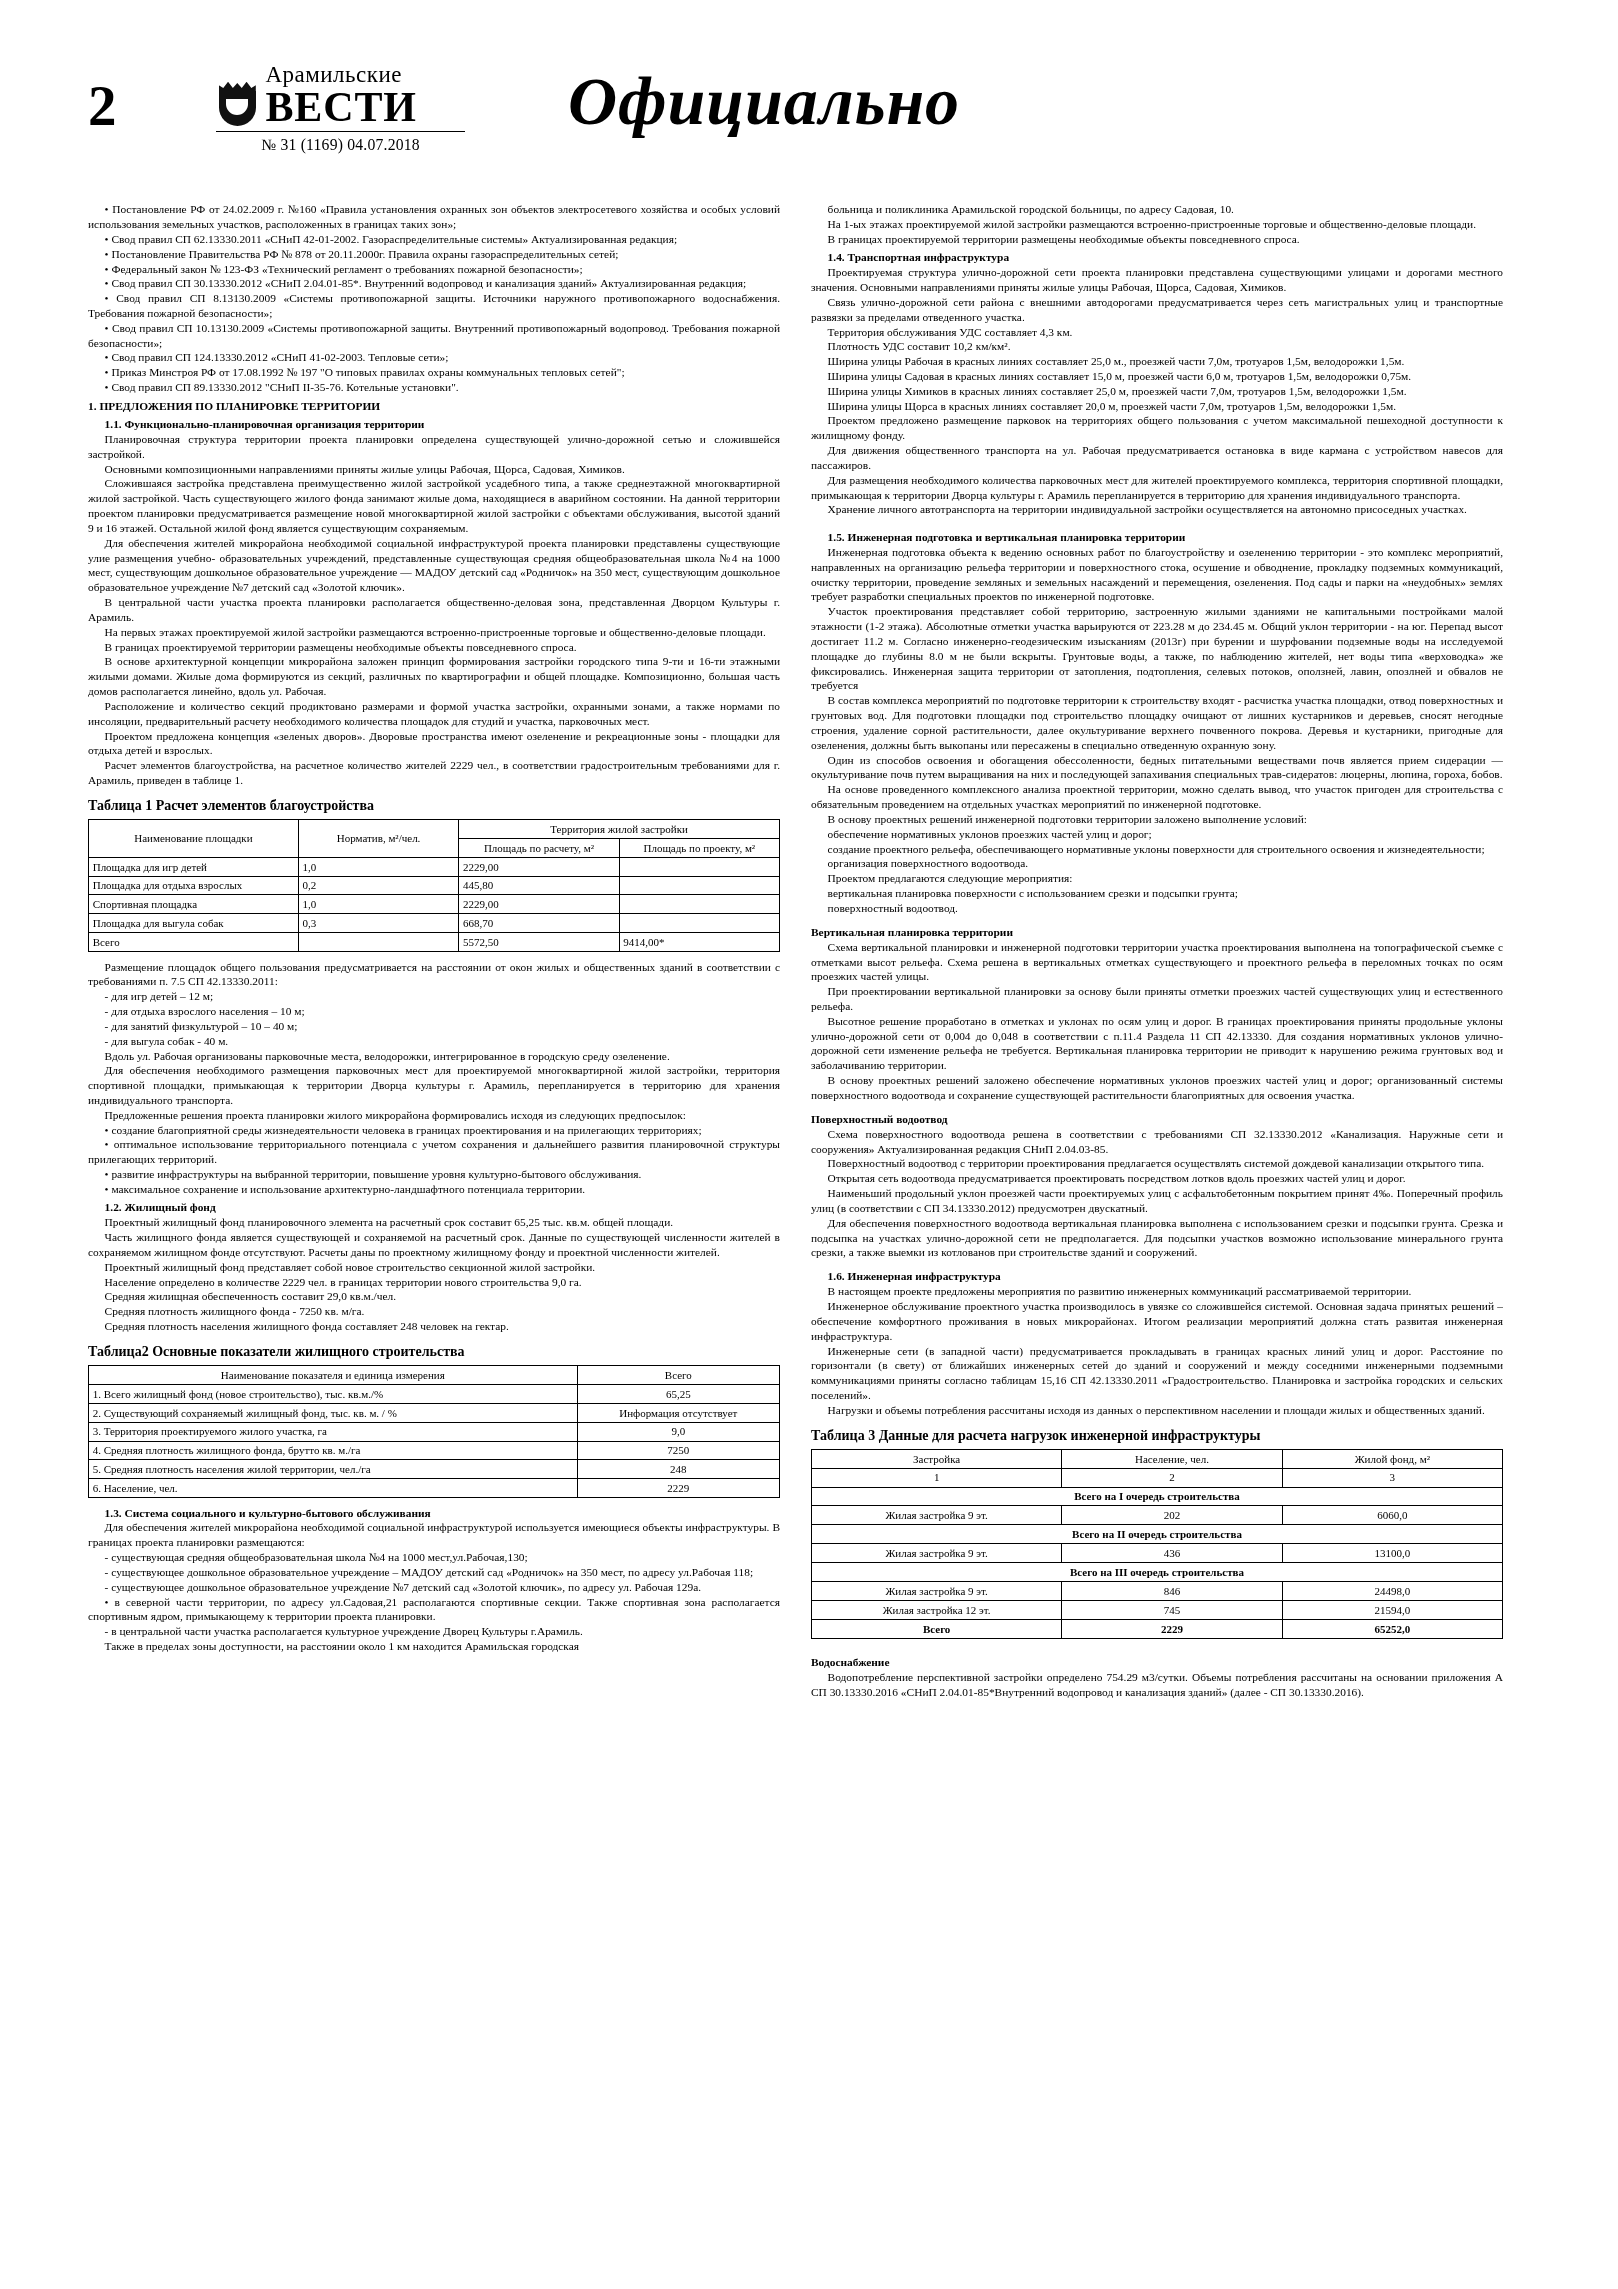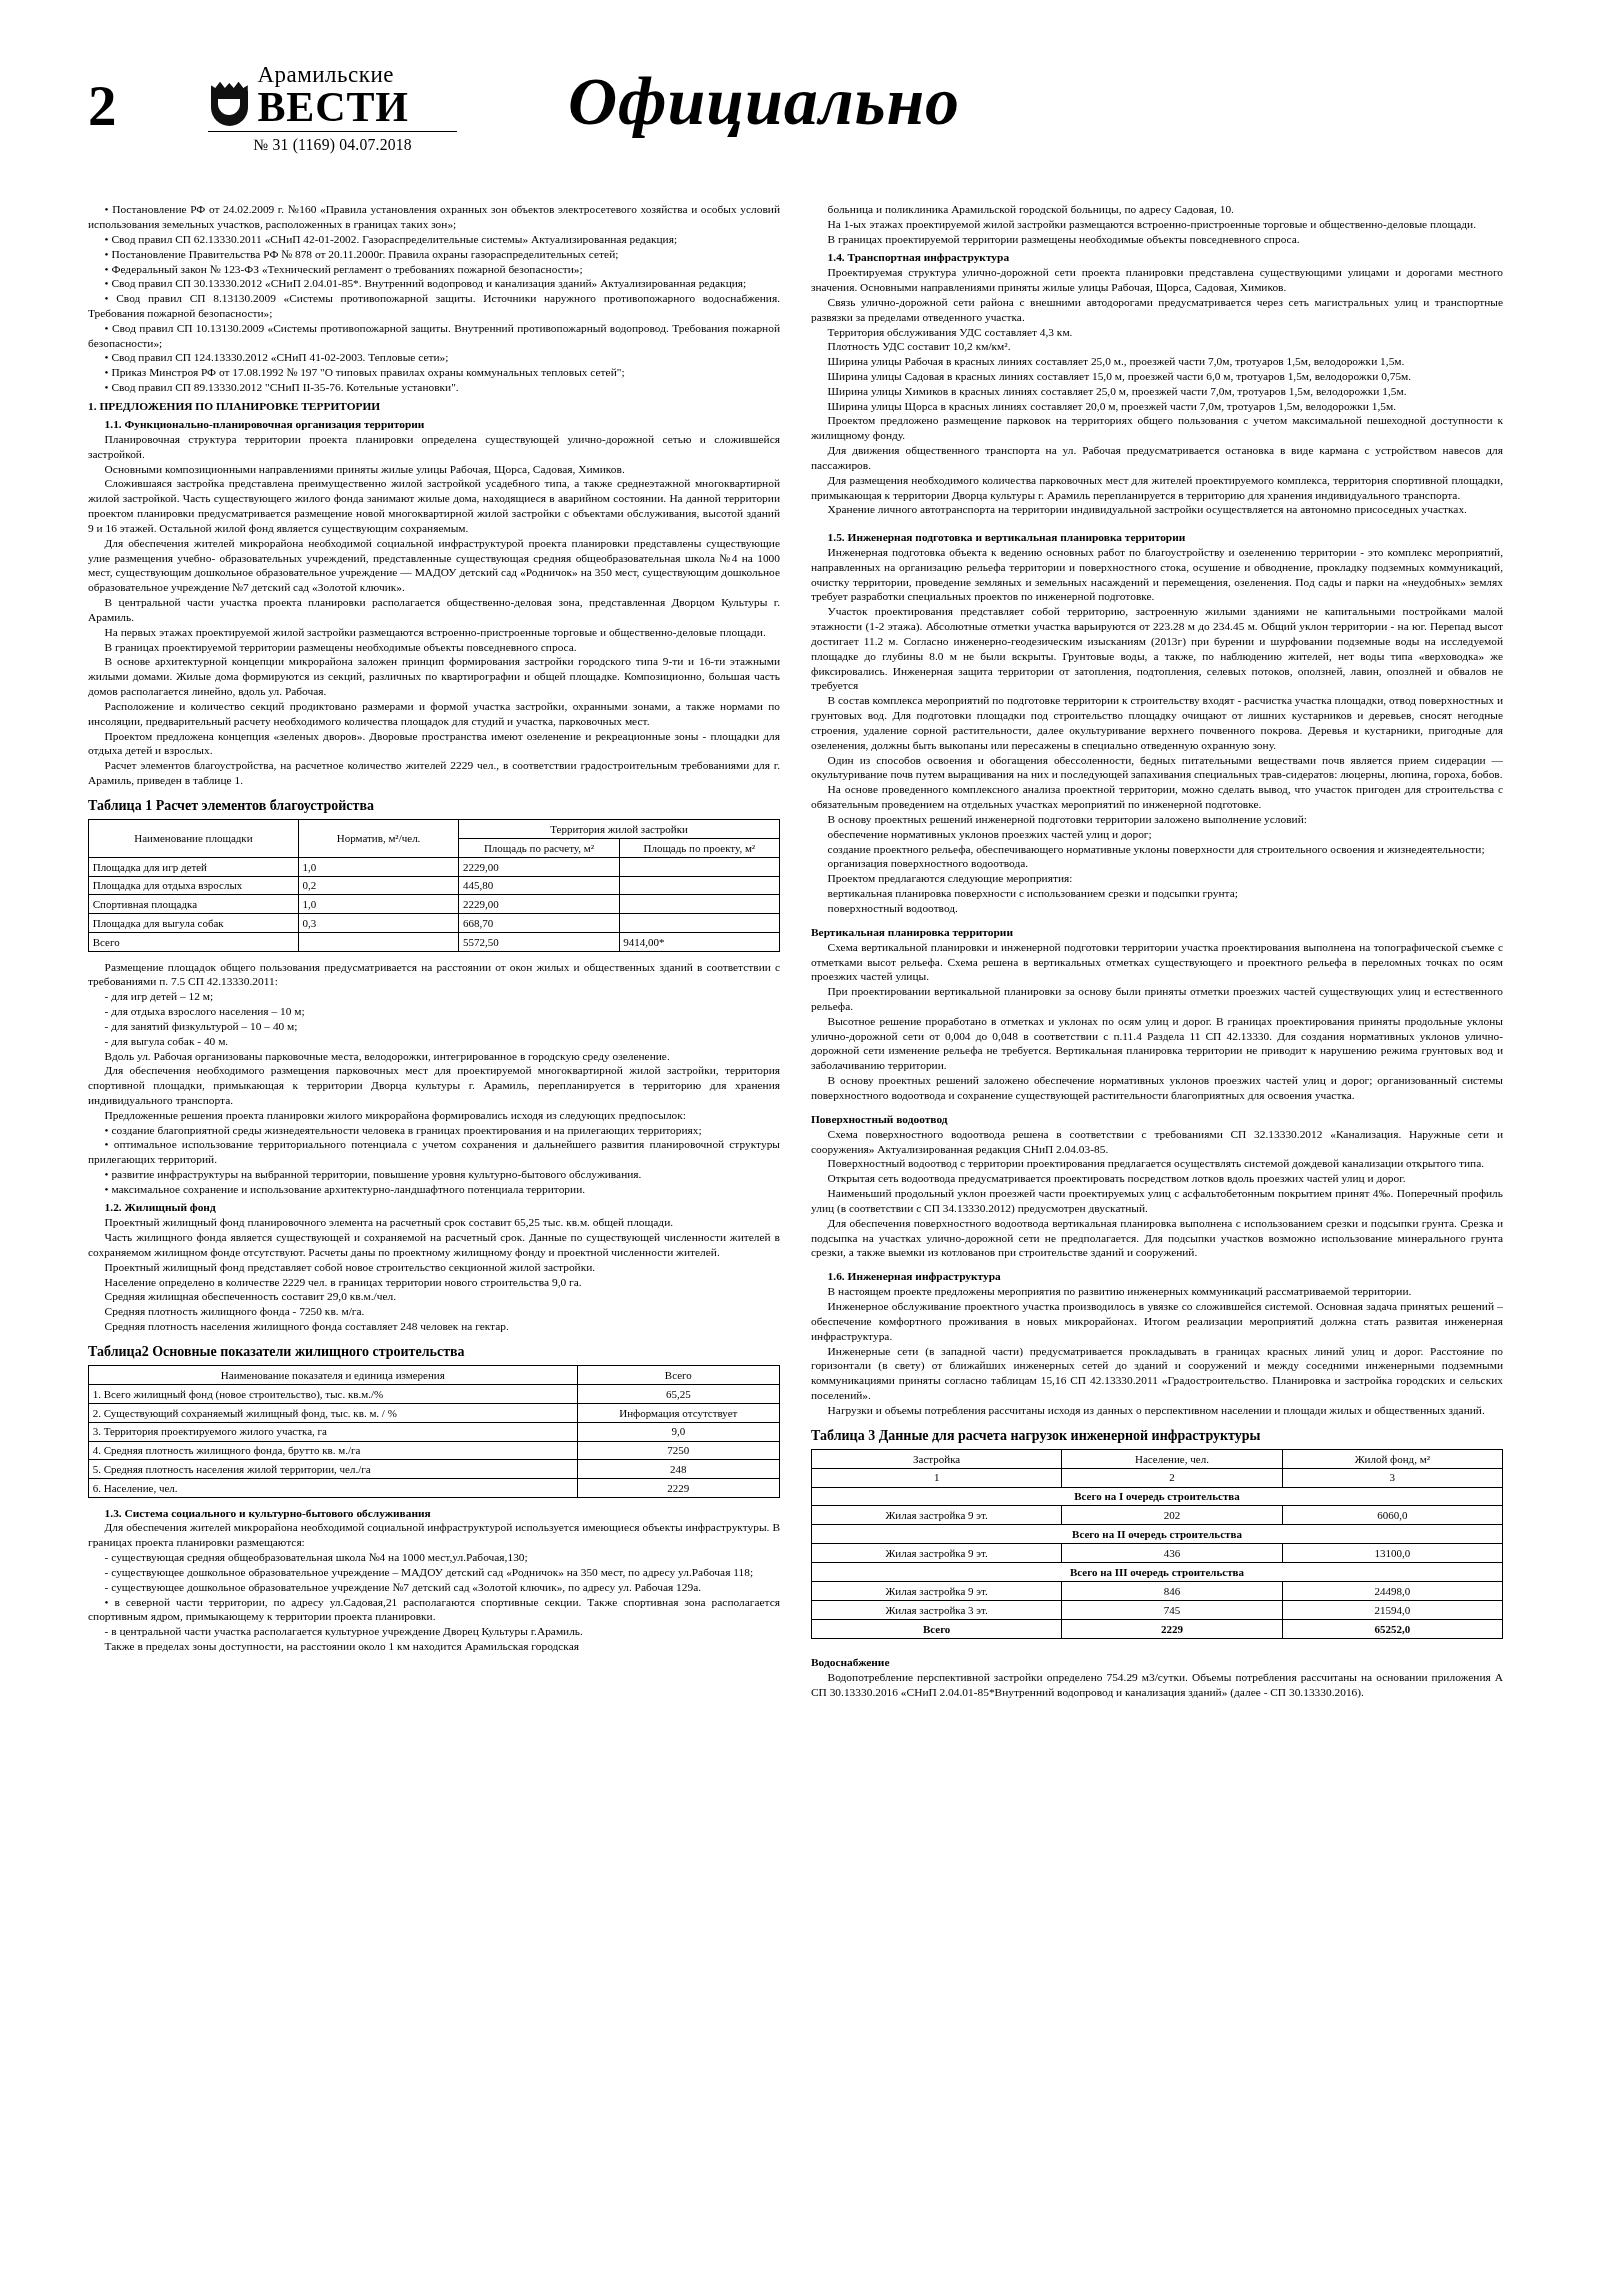--- a/index.html
+++ b/index.html
@@ -32,21 +32,21 @@
     position: absolute;
     left: 0;
     top: 22px;
     font-family: "Liberation Serif", serif;
     font-size: 57px;
     font-weight: bold;
     line-height: 1;
   }
   .logo-block {
     position: absolute;
-    left: 120px;
+    left: 128px;
     top: 9.2px;
     width: 268px;
     text-align: center;
   }
   .logo-row {
     display: flex;
     align-items: flex-end;
     justify-content: flex-start;
     gap: 7.4px;
   }
@@ -450,21 +450,21 @@
             </tr>
             <tr>
               <td colspan="3" class="center bold">Всего на III очередь строительства</td>
             </tr>
             <tr>
               <td class="center">Жилая застройка 9 эт.</td>
               <td class="center">846</td>
               <td class="center">24498,0</td>
             </tr>
             <tr>
-              <td class="center">Жилая застройка 3 эт.</td>
+              <td class="center">Жилая застройка 12 эт.</td>
               <td class="center">745</td>
               <td class="center">21594,0</td>
             </tr>
             <tr>
               <td class="center bold">Всего</td>
               <td class="center bold">2229</td>
               <td class="center bold">65252,0</td>
             </tr>
           </tbody>
       </table>

